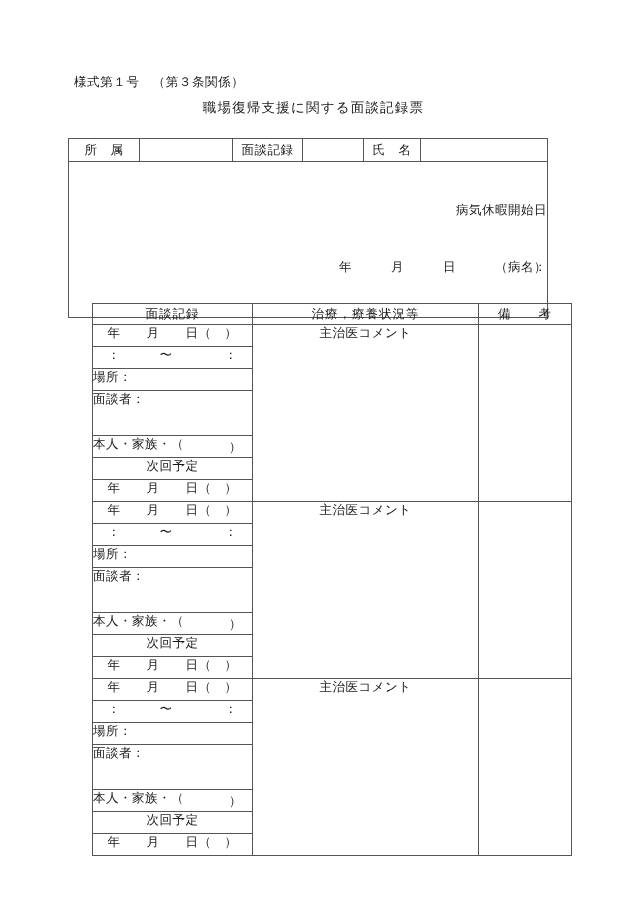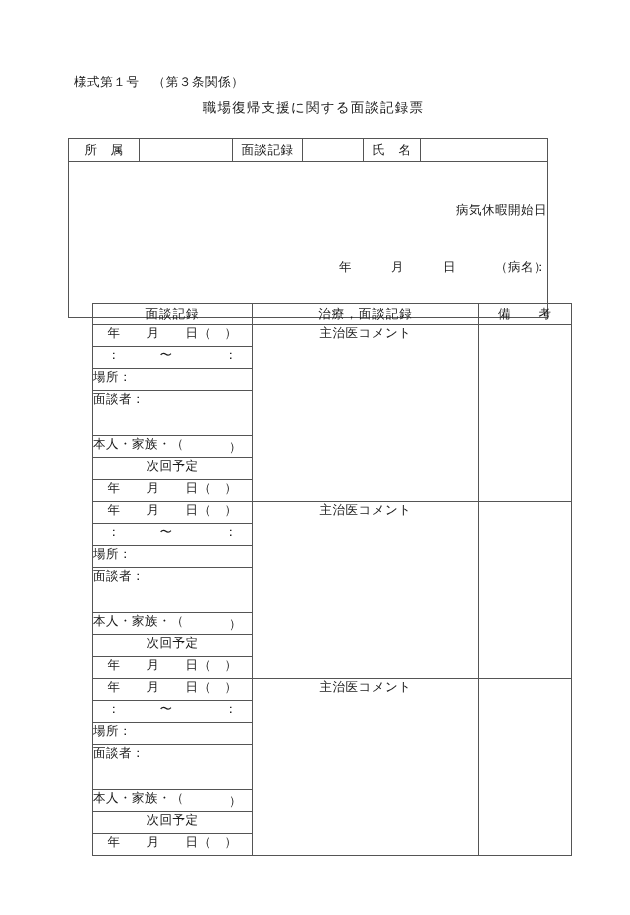--- a/index.html
+++ b/index.html
@@ -197,21 +197,21 @@
 
   <table class="frm" id="record-table">
     <colgroup>
       <col style="width:160px">
       <col style="width:226px">
       <col style="width:93px">
     </colgroup>
     <tbody>
       <tr>
         <td class="hd">面談記録</td>
-        <td class="hd">治療，面談記録</td>
+        <td class="hd">治療，療養状況等</td>
         <td class="hd">備　　考</td>
       </tr>
 
       <tr>
         <td class="rowdate">年　　月　　日（　）</td>
         <td class="doccomment" rowspan="7"><span>主治医コメント</span></td>
         <td class="remarks-cell" rowspan="7"></td>
       </tr>
       <tr>
         <td class="rowtime">：　　　〜　　　　：</td>

